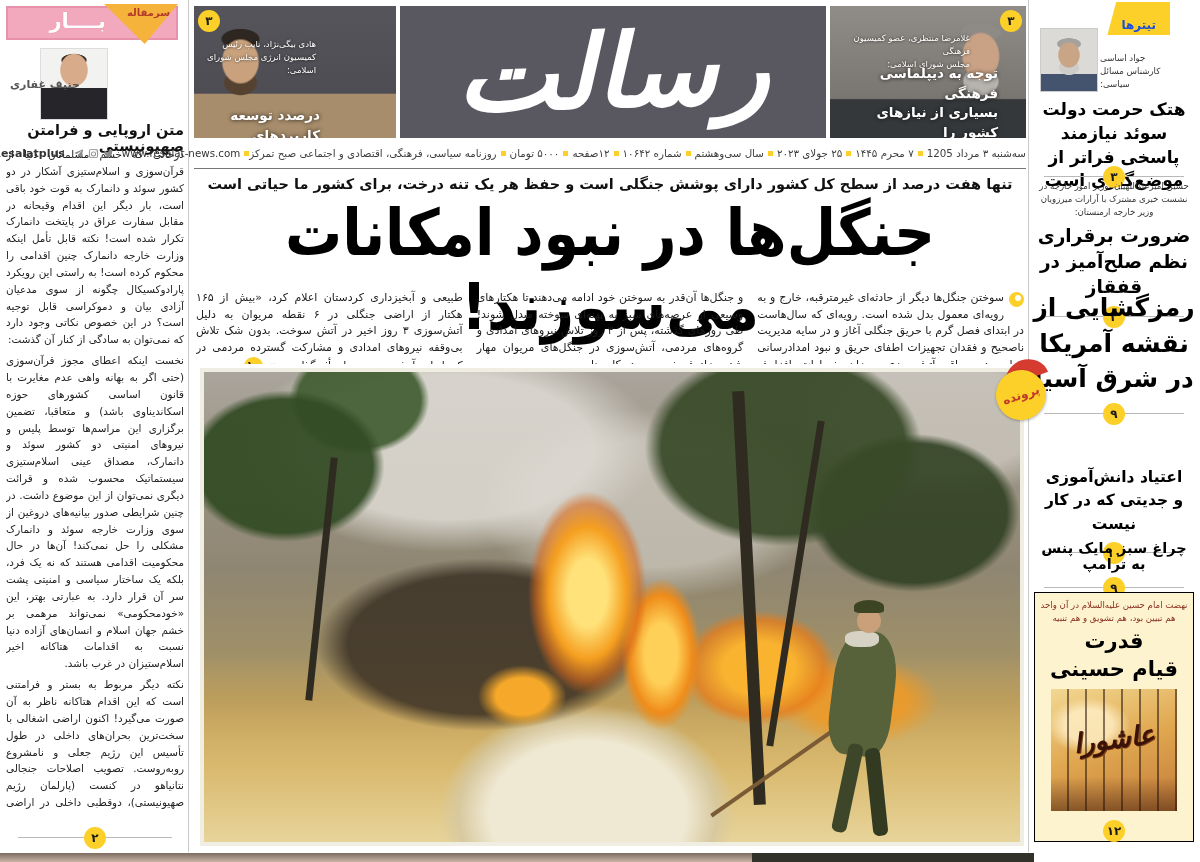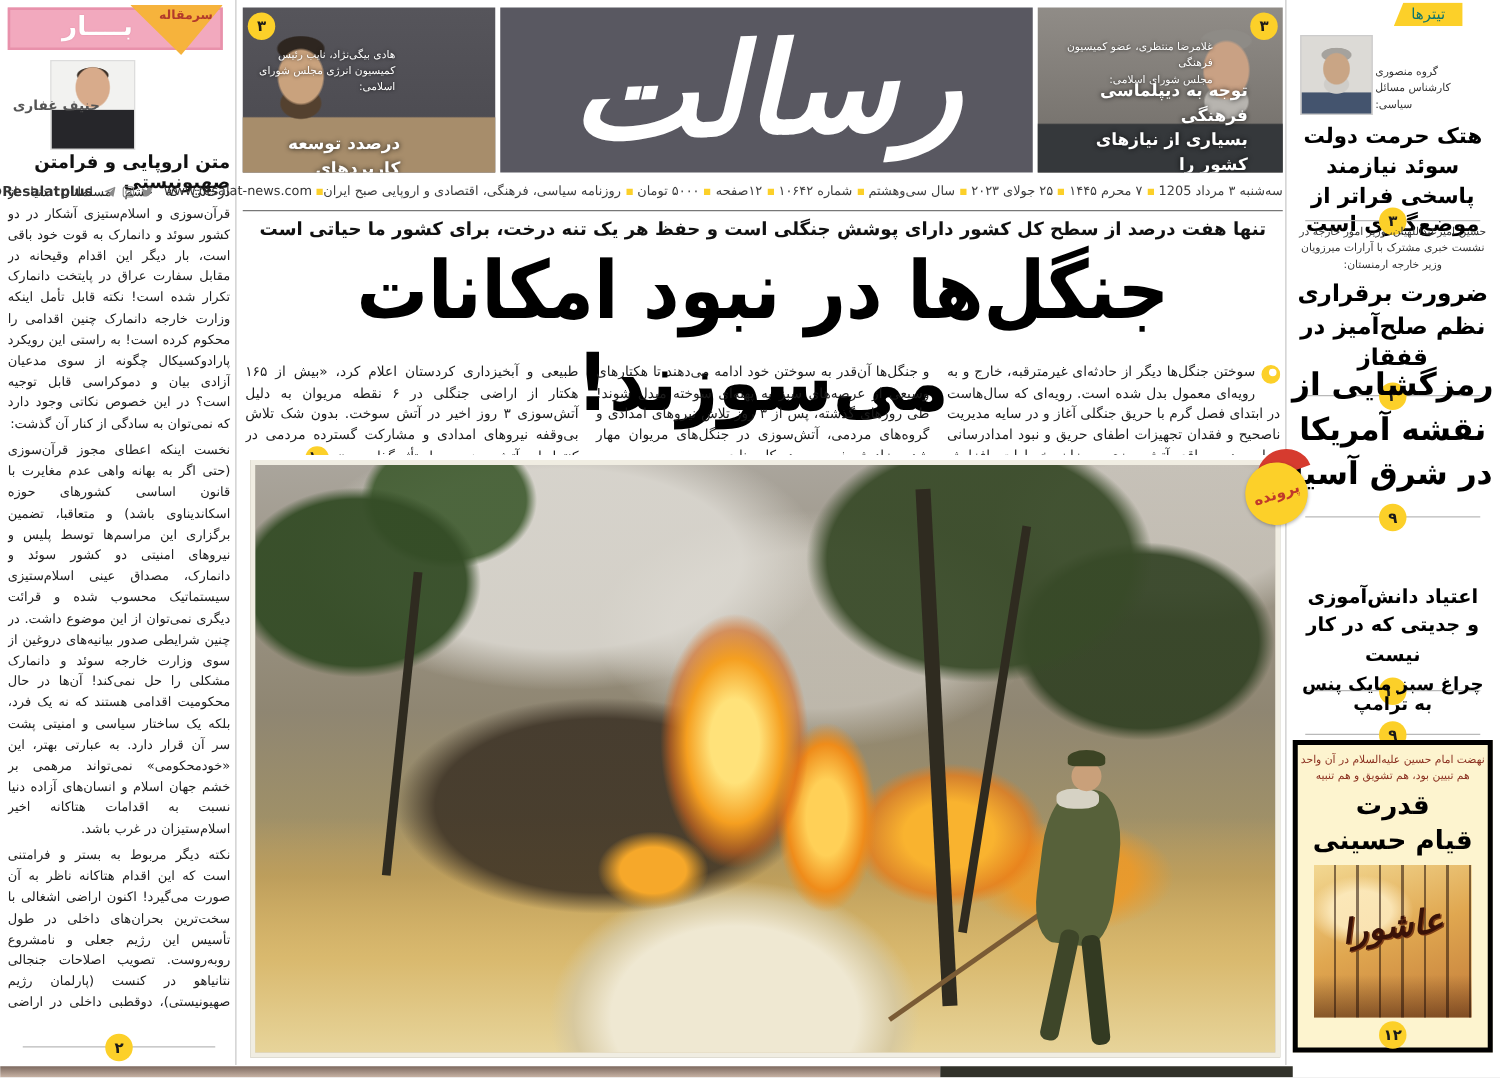--- a/index.html
+++ b/index.html
@@ -137,22 +137,22 @@
   .dossier .disc { position:absolute; left:0; top:8px; width:50px; height:50px; border-radius:50%;
                    background:#fcd029; display:flex; align-items:center; justify-content:center;
                    color:#c0392b; font-weight:bold; font-size:12px; transform:rotate(-18deg);
                    box-shadow:0 1px 3px rgba(0,0,0,.3); }
   .dossier .crescent { position:absolute; left:6px; top:-2px; width:44px; height:20px;
                    border-radius:50% 50% 0 0/100% 100% 0 0; background:#d63b2f;
                    transform:rotate(-20deg); }
 
   
   .sidebar { position:absolute; left:1032px; top:0; width:164px; height:852px; }
-  .sb-tag { position:absolute; top:2px; right:26px; background:#fcd029; color:#0f766e;
-            font-weight:normal; font-size:12px; padding:2px 14px 3px;
+  .sb-tag { position:absolute; top:2px; right:26px; background:#fcd029; color:#1d4ed8;
+            font-weight:bold; font-size:12px; padding:16px 14px 3px;
             clip-path:polygon(14% 0,100% 0,100% 100%,0 100%); }
   .sb-item { position:absolute; right:0; left:0; text-align:center; }
   .sb-kicker { font-size:8.6px; color:#333; line-height:1.5; }
   .sb-title { font-weight:bold; color:#000; }
   .sb1 { top:26px; }
   .sb1-photo { position:absolute; top:2px; left:8px; width:58px; height:64px; border:1px solid #ccc;
       background:
       radial-gradient(17px 20px at 50% 42%, #c9a585 0 60%, transparent 66%),
       radial-gradient(16px 12px at 50% 62%, #cfcdc9 0 60%, transparent 66%),
       radial-gradient(19px 9px at 50% 24%, #a5a29d 0 60%, transparent 66%),
@@ -169,21 +169,21 @@
   .sb3 .sb-kicker { font-size:9px; }
   .sb3 .sb-title { font-size:25px; line-height:1.42; margin-top:2px; }
   .sb3 .sepline { margin:16px 12px 0; }
   .sb4 { top:466px; }
   .sb4 .sb-title { font-size:15.5px; line-height:1.5; }
   .sb4 .sepline { margin:16px 12px 0; }
   .sb5 { top:540px; }
   .sb5 .sb-title { font-size:14.5px; }
   .sb5 .sepline { margin:15px 12px 0; }
   .sb-box { position:absolute; top:592px; right:2px; left:2px; height:250px; background:#fdf4cf;
-            border:4px solid #000000; text-align:center; }
+            border:1px solid #000000; text-align:center; }
   .sb-box .sb-kicker { color:#8a2f1f; font-size:8.6px; margin-top:6px; }
   .sb-box .sb-title { font-size:21px; line-height:1.35; margin-top:2px; }
   .ashura { position:relative; width:126px; height:122px; margin:6px auto 0; overflow:hidden;
       background:
       repeating-linear-gradient(90deg, transparent 0 16px, rgba(40,20,10,.55) 16px 18px),
       linear-gradient(180deg, transparent 72%, rgba(60,28,12,.5) 100%),
       radial-gradient(60px 40px at 30% 30%, rgba(255,240,200,.8) 0 40%, transparent 70%),
       linear-gradient(160deg,#f2d892 0%,#e0a750 48%,#c27b3a 100%); }
   .ashura span { position:absolute; left:4px; right:4px; top:34px; color:#3a1208; font-weight:bold;
       font-size:27px; font-style:italic; transform:rotate(-7deg); text-shadow:1px 1px 0 #7a3c16; }
@@ -252,21 +252,21 @@
       <span>۲۵ جولای ۲۰۲۳</span>
         <span class="ds"></span>
       <span>سال سی‌وهشتم</span>
         <span class="ds"></span>
       <span>شماره ۱۰۶۴۲</span>
         <span class="ds"></span>
       <span>۱۲صفحه</span>
         <span class="ds"></span>
       <span>۵۰۰۰ تومان</span>
         <span class="ds"></span>
-      <span>روزنامه سیاسی، فرهنگی، اقتصادی و اروپایی صبح ایران</span>
+      <span>روزنامه سیاسی، فرهنگی، اقتصادی و اجتماعی صبح تمرکز</span>
     </span>
     <span class="dl-left">
       <span class="ds"></span>
       <span class="website">www.resalat-news.com</span>
       <span class="soc">
         <svg viewBox="0 0 24 24">
             <path d="M22 6c-.8.4-1.6.6-2.4.7.9-.5 1.5-1.3 1.8-2.3-.8.5-1.7.8-2.6 1A4.1 4.1 0 0 0 11.7 9 11.6 11.6 0 0 1 3.3 4.7a4.1 4.1 0 0 0 1.3 5.5c-.7 0-1.3-.2-1.9-.5 0 2 1.4 3.6 3.3 4-.6.2-1.2.2-1.8.1.5 1.6 2 2.8 3.8 2.8A8.2 8.2 0 0 1 2 18.3 11.6 11.6 0 0 0 8.3 20c7.5 0 11.7-6.3 11.4-11.9.8-.6 1.6-1.3 2.3-2.1z"></path>
           </svg>
         <svg viewBox="0 0 24 24">
             <path d="M7 2h10a5 5 0 0 1 5 5v10a5 5 0 0 1-5 5H7a5 5 0 0 1-5-5V7a5 5 0 0 1 5-5zm0 2a3 3 0 0 0-3 3v10a3 3 0 0 0 3 3h10a3 3 0 0 0 3-3V7a3 3 0 0 0-3-3H7zm5 3.5A5.5 5.5 0 1 1 6.5 13 5.5 5.5 0 0 1 12 7.5zm0 2A3.5 3.5 0 1 0 15.5 13 3.5 3.5 0 0 0 12 9.5zM17.8 5a1.2 1.2 0 1 1-1.2 1.2A1.2 1.2 0 0 1 17.8 5z"></path>
@@ -306,21 +306,21 @@
   <div class="dossier">
     <div class="crescent"></div>
     <div class="disc">پرونده</div>
   </div>
 
   <aside class="sidebar">
     <span class="sb-tag">تیترها</span>
 
     <div class="sb-item sb1">
       <div class="sb1-photo"></div>
-      <div class="sb-kicker ml">گروه منصوری
+      <div class="sb-kicker ml">جواد اساسی
 کارشناس مسائل سیاسی:</div>
       <div class="sb-title">هتک حرمت دولت سوئد نیازمند پاسخی فراتر از موضع‌گیری است</div>
       <div class="sepline">
         <span class="pg">۳</span>
       </div>
     </div>
 
     <div class="sb-item sb2">
       <div class="sb-kicker">حسین امیرعبداللهیان، وزیر امور خارجه در نشست خبری مشترک با آرارات میرزویان وزیر خارجه ارمنستان:</div>
       <div class="sb-title ml">ضرورت برقراری

